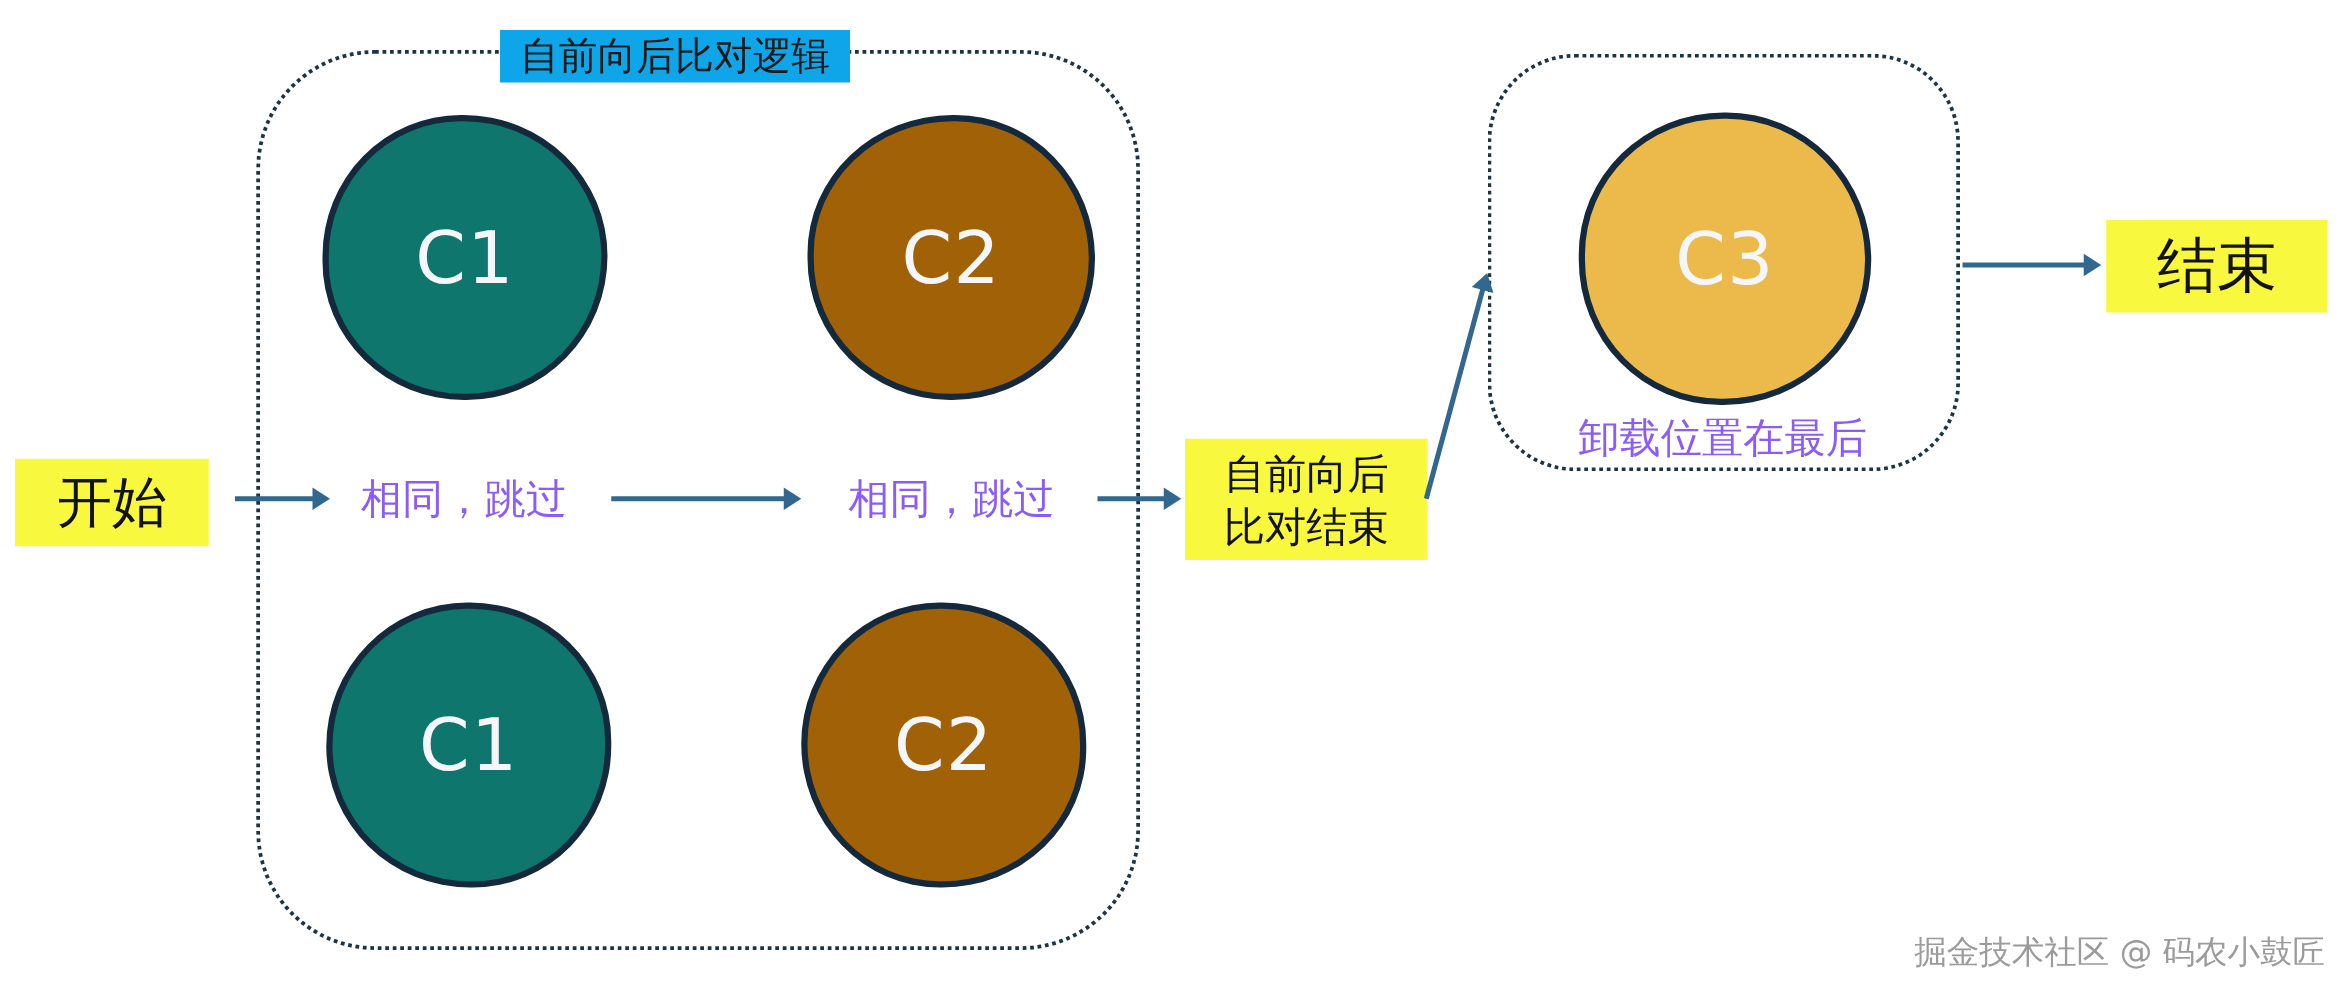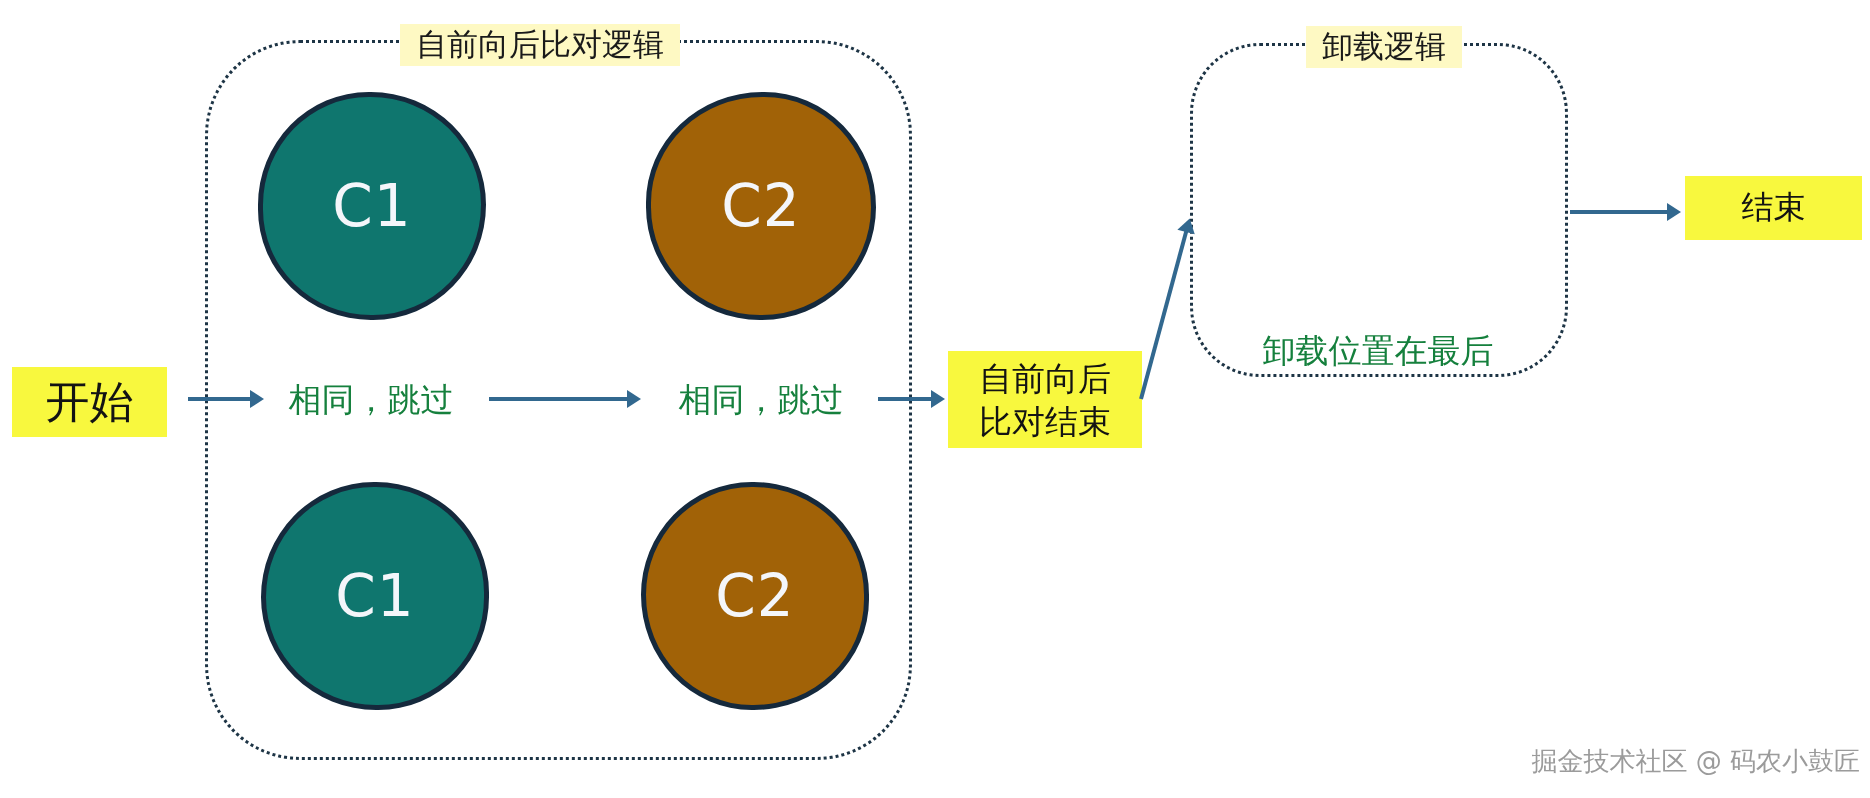--- a/index.html
+++ b/index.html
@@ -13,21 +13,21 @@
     position: absolute;
     border: 3px dotted #1d3445;
     background: transparent;
   }
   .box-compare { left: 205px; top: 40px; width: 707px; height: 720px; border-radius: 95px; }
   .box-unload  { left: 1190px; top: 43px; width: 378px; height: 334px; border-radius: 70px; }
 
   .group-title {
     position: absolute;
     transform: translateX(-50%);
-    background: #fef9c3;
+    background: #0ea5e9;
     padding: 0 16px;
     color: #1a1a1a;
     font-size: 31px;
     white-space: nowrap;
     z-index: 3;
   }
 
   
   .circle {
     position: absolute;
@@ -58,28 +58,28 @@
     background: #f8f83e;
     color: #131313;
     display: flex;
     flex-direction: column;
     align-items: center;
     justify-content: center;
     text-align: center;
     z-index: 4;
   }
   .ybox-start { left: 12px;   top: 367px; width: 155px; height: 70px; font-size: 44px; }
-  .ybox-end   { left: 1685px; top: 176px; width: 177px; height: 64px; font-size: 32px; }
+  .ybox-end   { left: 1685px; top: 176px; width: 177px; height: 74px; font-size: 48px; }
   .ybox-compare-end { left: 948px; top: 351px; width: 194px; height: 97px; font-size: 33px; line-height: 43px; text-align: right; }
 
   
   .inline-label {
     position: absolute;
     transform: translate(-50%, -50%);
-    color: #15803d;
+    color: #8b5cf6;
     font-size: 33px;
     white-space: nowrap;
     z-index: 3;
     font-family: Liberation Mono, monospace;
   }
 
   
   .arrow { position: absolute; height: 4px; background: #32688f; z-index: 5; }
   .arrow .head {
     position: absolute;
@@ -155,22 +155,24 @@
   <div class="arrow arrow-4">
     <span class="head"></span>
   </div>
 
   <div class="ybox ybox-compare-end">
     <span>自前向后</span>
     <span>比对结束</span>
   </div>
 
   <div class="group-box box-unload"></div>
-  <div class="group-title" style="left: 1384px; top: 26px;">卸载逻辑</div>
 
+  <div class="circle fill-gold c3">
+    <span>C3</span>
+  </div>
   <div class="inline-label" style="left: 1378px; top: 351px;">卸载位置在最后</div>
 
   <div class="ybox ybox-end">
     <span>结束</span>
   </div>
 
   <div class="watermark">掘金技术社区 @ 码农小鼓匠</div>
 
 </div>
 

